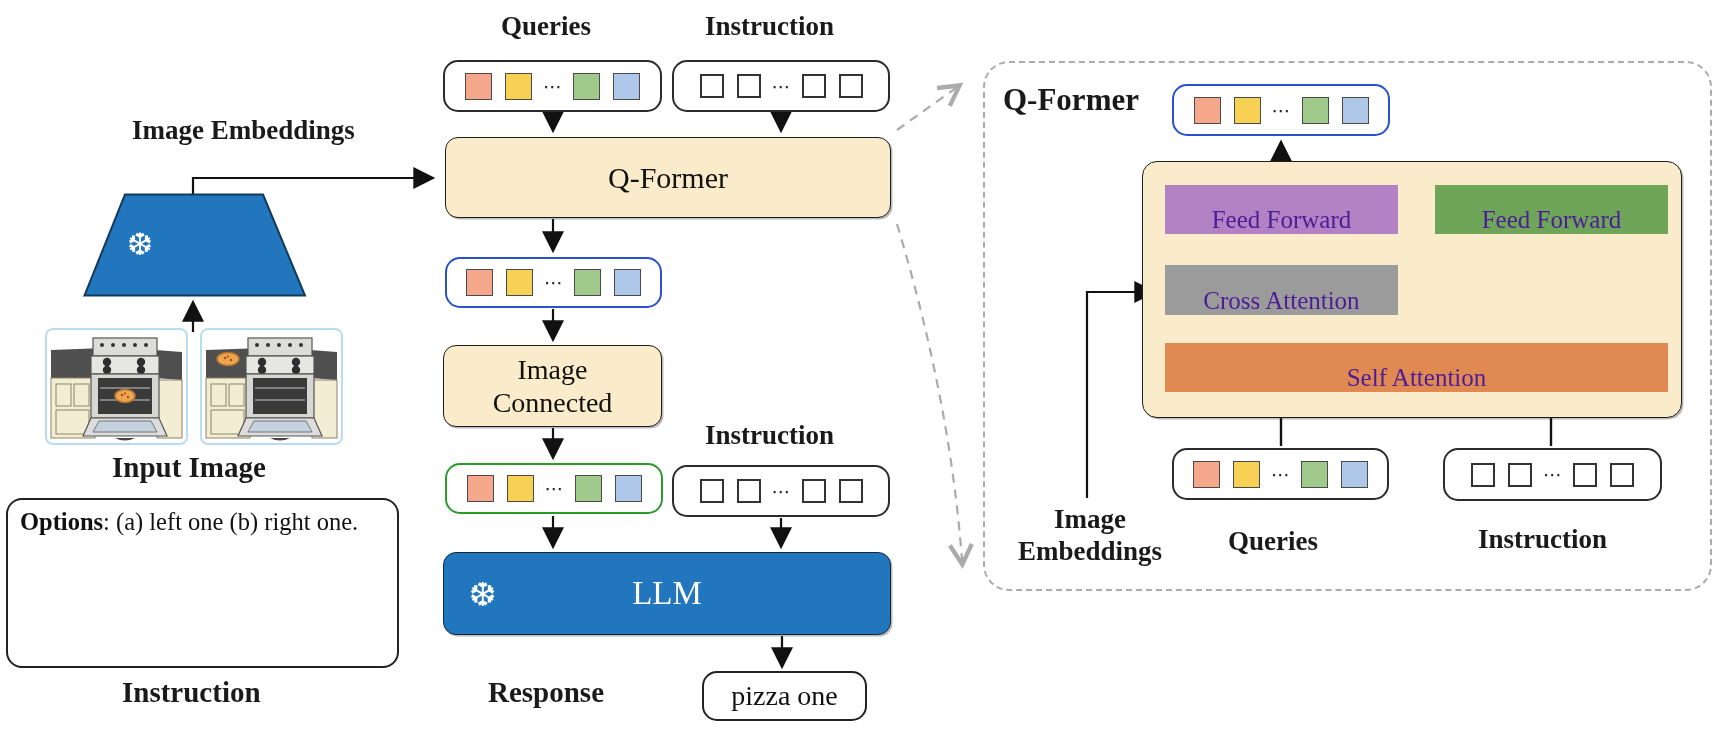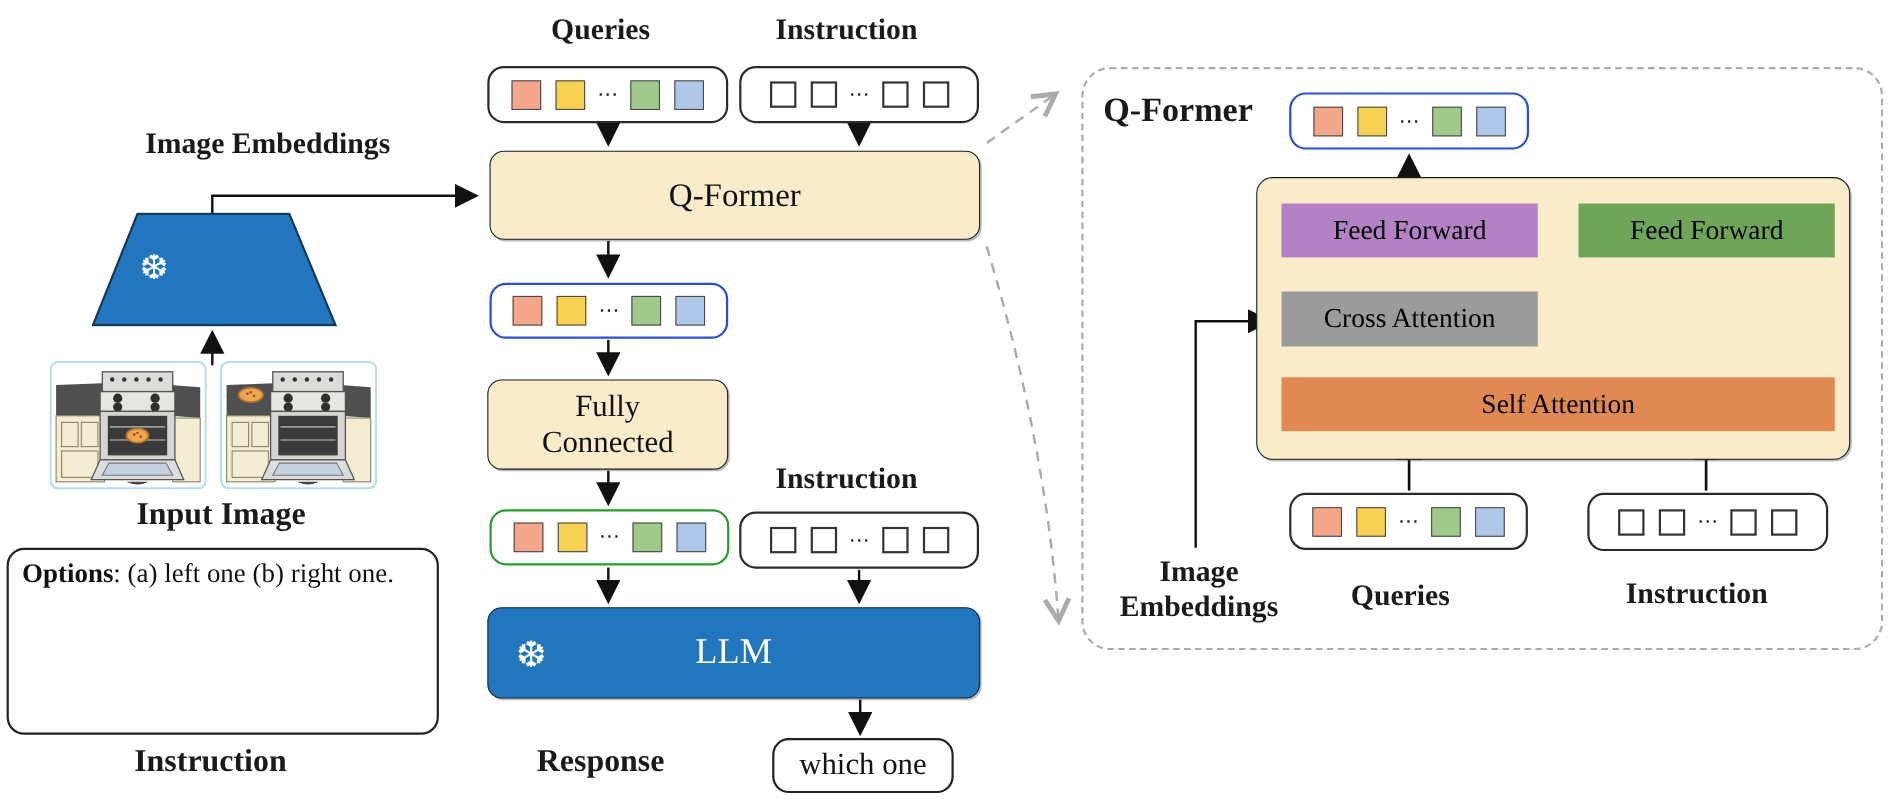--- a/index.html
+++ b/index.html
@@ -14,21 +14,21 @@
   .tokrow.blue-b{border:2.5px solid #2951cc;}
   .tokrow.green-b{border:2.5px solid #2b9a2b;}
   .sq{width:27px;height:27px;border:1.6px solid #4a4a4a;box-sizing:border-box;}
   .wsq{width:24px;height:24px;border:2px solid #333;background:#fff;box-sizing:border-box;}
   .dots{font-family:"DejaVu Sans",sans-serif;font-size:19px;color:#222;line-height:1;margin:0 -2px;}
   
   .cream{background:#faeccb;border:1.8px solid #1d1d1d;border-radius:13px;box-sizing:border-box;
          box-shadow:1.5px 1.5px 0 rgba(60,60,60,.35);}
   .bluebox{background:#2176be;border:1.8px solid #10293c;border-radius:13px;box-sizing:border-box;
          box-shadow:1.5px 1.5px 0 rgba(60,60,60,.35);}
-  .attn{border-radius:0;color:#000000;display:flex;align-items:center;justify-content:center;
+  .attn{border-radius:0;color:#4c1d95;display:flex;align-items:flex-end;justify-content:center;
         font-size:25px;box-sizing:border-box;}
   .panel-dash{border:2.5px dashed #ababab;border-radius:26px;box-sizing:border-box;}
   .snow{font-family:"DejaVu Sans",sans-serif;color:#fff;line-height:1;}
   .instr-box{background:#fff;border:2.2px solid #222;border-radius:16px;box-sizing:border-box;
              font-size:24.5px;line-height:33px;padding:5px 10px 0 12px;}
   .instr-box .blk{display:block;}
   .instr-box b{font-weight:bold;}
 </style>
 </head>
 <body>
@@ -148,21 +148,21 @@
       </g>
       <g>
         <ellipse cx="28" cy="31" rx="11" ry="6.5" fill="#eda64f" stroke="#b5742f" stroke-width="1.5"></ellipse>
         <circle cx="25" cy="30" r="1.2" fill="#a04a20"></circle>
           <circle cx="31" cy="32" r="1.2" fill="#a04a20"></circle>
         <circle cx="28" cy="28.5" r="1.1" fill="#a04a20"></circle>
       </g>
     </svg>
   </div>
 
-  <div class="abs lbl" style="left:112px;top:451px;font-size:29px;margin-left:12px;">Input Image</div>
+  <div class="abs lbl" style="left:112px;top:451px;font-size:29px;">Input Image</div>
 
   <div class="abs instr-box" style="left:6px;top:498px;width:393px;height:170px;">
     <span class="blk"><b>Options</b><span>: (a) left one (b) right one.</span></span>
   </div>
   <div class="abs lbl" style="left:122px;top:676px;font-size:29px;">Instruction</div>
 
   <div class="abs lbl" style="left:501px;top:11px;font-size:27px;">Queries</div>
   <div class="abs lbl" style="left:705px;top:11px;font-size:27px;">Instruction</div>
 
   <div class="abs tokrow" style="left:443px;top:60px;width:219px;height:52px;">
@@ -187,21 +187,21 @@
 
   <div class="abs tokrow blue-b" style="left:445px;top:257px;width:217px;height:51px;">
     <span class="sq" style="background-color: rgb(245, 167, 140);"></span>
     <span class="sq" style="background-color: rgb(246, 209, 84);"></span>
     <span class="dots">⋯</span>
     <span class="sq" style="background-color: rgb(159, 202, 139);"></span>
     <span class="sq" style="background-color: rgb(175, 199, 232);"></span>
   </div>
 
   <div class="abs cream ctr" style="left: 443px; top: 345px; width: 219px; height: 82px; font-size: 28px; line-height: 33px; background-color: rgb(250, 236, 203);">
-    <span style="width:160px;">Fully Connected</span>
+    <span style="width:160px;">Image Connected</span>
   </div>
 
   <div class="abs tokrow green-b" style="left:445px;top:463px;width:218px;height:51px;">
     <span class="sq" style="background-color: rgb(245, 167, 140);"></span>
     <span class="sq" style="background-color: rgb(246, 209, 84);"></span>
     <span class="dots">⋯</span>
     <span class="sq" style="background-color: rgb(159, 202, 139);"></span>
     <span class="sq" style="background-color: rgb(175, 199, 232);"></span>
   </div>
 
@@ -218,21 +218,21 @@
   <div class="abs bluebox" style="left: 443px; top: 552px; width: 448px; height: 83px; background-color: rgb(33, 118, 190);">
     <span class="abs snow" style="left:25px;top:25px;font-size:33px;">❆</span>
     <div class="abs ctr" style="left:0;top:0;width:100%;height:100%;color:#fff;font-size:33px;">
       <span>LLM</span>
     </div>
   </div>
 
   <div class="abs lbl" style="left:488px;top:676px;font-size:29px;">Response</div>
   <div class="abs ctr" style="left:702px;top:671px;width:165px;height:50px;background:#fff;border:2.2px solid #222;
               border-radius:15px;font-size:28px;box-sizing:border-box;">
-    <span>which one</span>
+    <span>pizza one</span>
   </div>
 
   <div class="abs panel-dash" style="left:983px;top:61px;width:729px;height:530px;"></div>
 
   <div class="abs lbl" style="left:1003px;top:82px;font-size:31px;">Q-Former</div>
 
   <div class="abs tokrow blue-b" style="left:1172px;top:84px;width:218px;height:52px;">
     <span class="sq" style="background-color: rgb(245, 167, 140);"></span>
     <span class="sq" style="background-color: rgb(246, 209, 84);"></span>
     <span class="dots">⋯</span>

